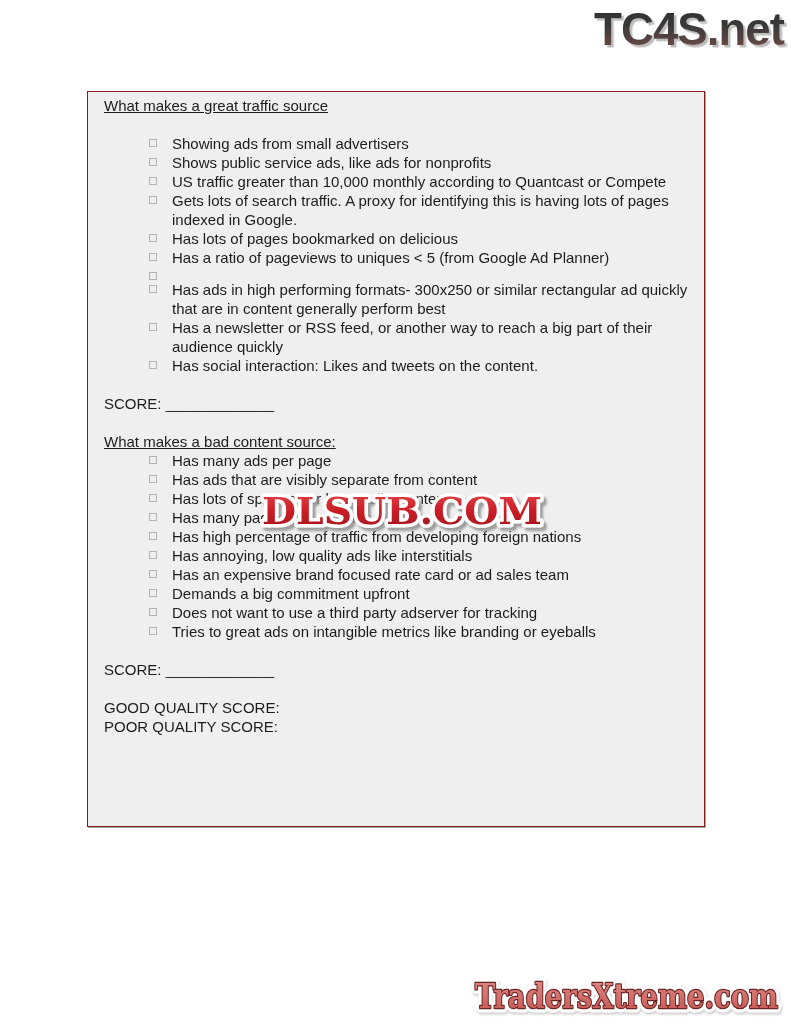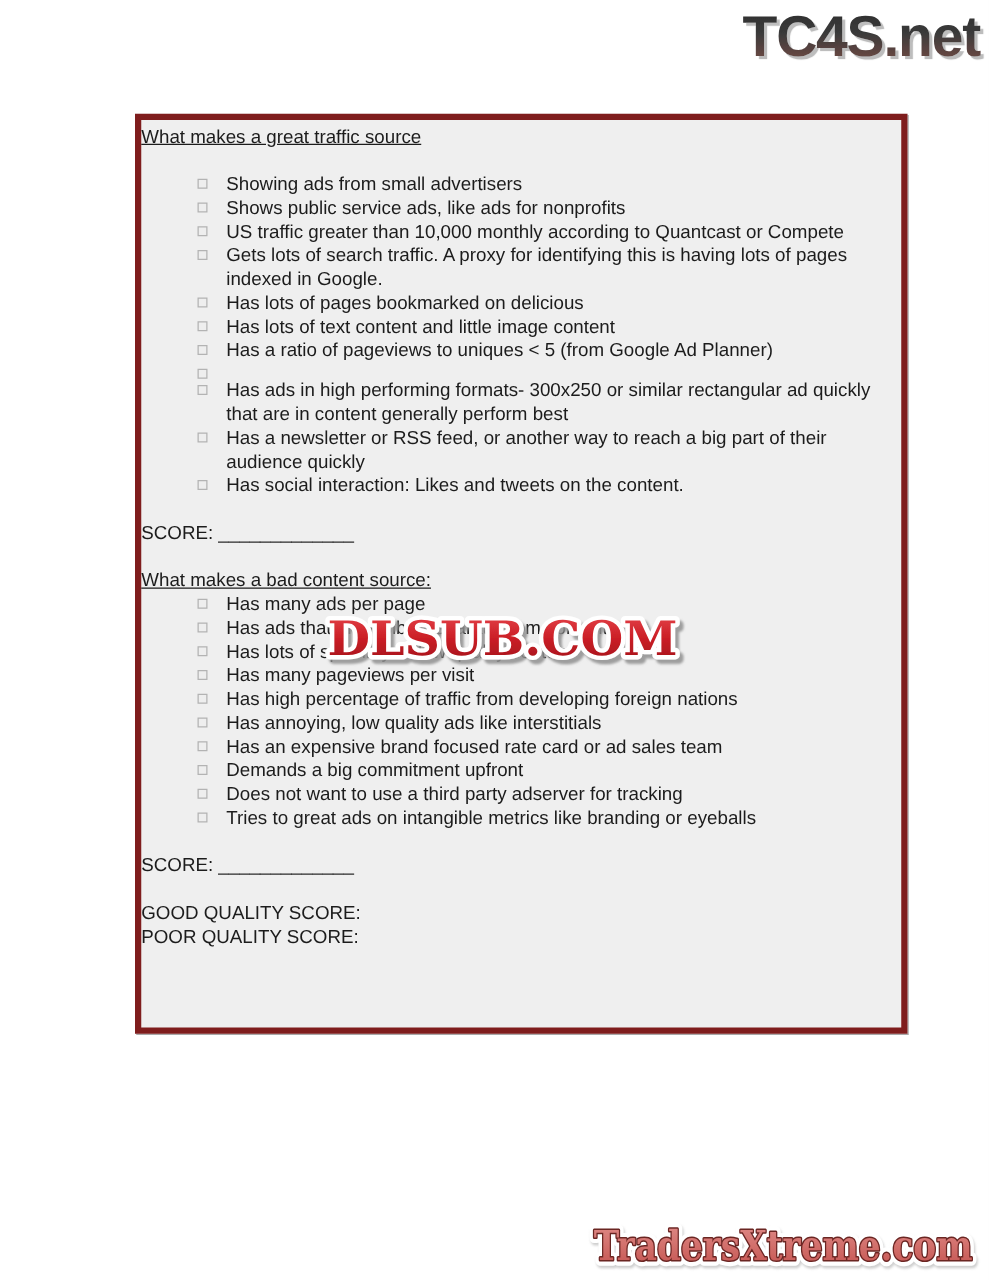--- a/index.html
+++ b/index.html
@@ -5,23 +5,23 @@
   * { margin: 0; padding: 0; box-sizing: border-box; }
   html, body { width: 791px; height: 1024px; background: #ffffff; overflow: hidden; }
   body { position: relative; font-family: "Liberation Sans", sans-serif; color: #1c1c1c; }
 
   
   .top-logo { position: absolute; left: 588px; top: 0; width: 202px; height: 58px; }
 
   
   .doc-box {
     position: absolute; left: 87px; top: 91px; width: 618px; height: 736px;
-    background: #efefef; border: 5px solid #7f1d1d;
+    background: #efefef; border: 1px solid #7f1d1d;
     box-shadow: 1px 1px 0 #a9a9a9;
-    padding: 4px 0; font-size: 15px; line-height: 19px; margin-left: 21px;
+    padding: 4px 16px; font-size: 15px; line-height: 19px;
   }
   .doc-heading { font-weight: normal; font-size: 15px; text-decoration: underline; }
   .sp { height: 19px; }
 
   ul.check-list { list-style: none; }
   ul.check-list li { display: flex; padding-left: 45px; }
   .cb {
     flex: 0 0 auto; width: 8px; height: 8px; margin-top: 5px; margin-right: 15px;
     border: 1px solid #b3b3b3; background: #eeeeee;
   }
@@ -76,24 +76,20 @@
       <li>
         <span class="cb"></span>
         <span class="it">Gets lots of search traffic. A proxy for identifying this is having lots of pages indexed in Google.</span>
       </li>
 
       <li>
         <span class="cb"></span>
         <span class="it">Has lots of pages bookmarked on delicious</span>
       </li>
 
-      <li>
-        <span class="cb"></span>
-        <span class="it">Has lots of text content and little image content</span>
-      </li>
 
       <li>
         <span class="cb"></span>
         <span class="it">Has a ratio of pageviews to uniques &lt; 5 (from Google Ad Planner)</span>
       </li>
 
       <li>
         <span class="cb"></span>
       </li>
 

